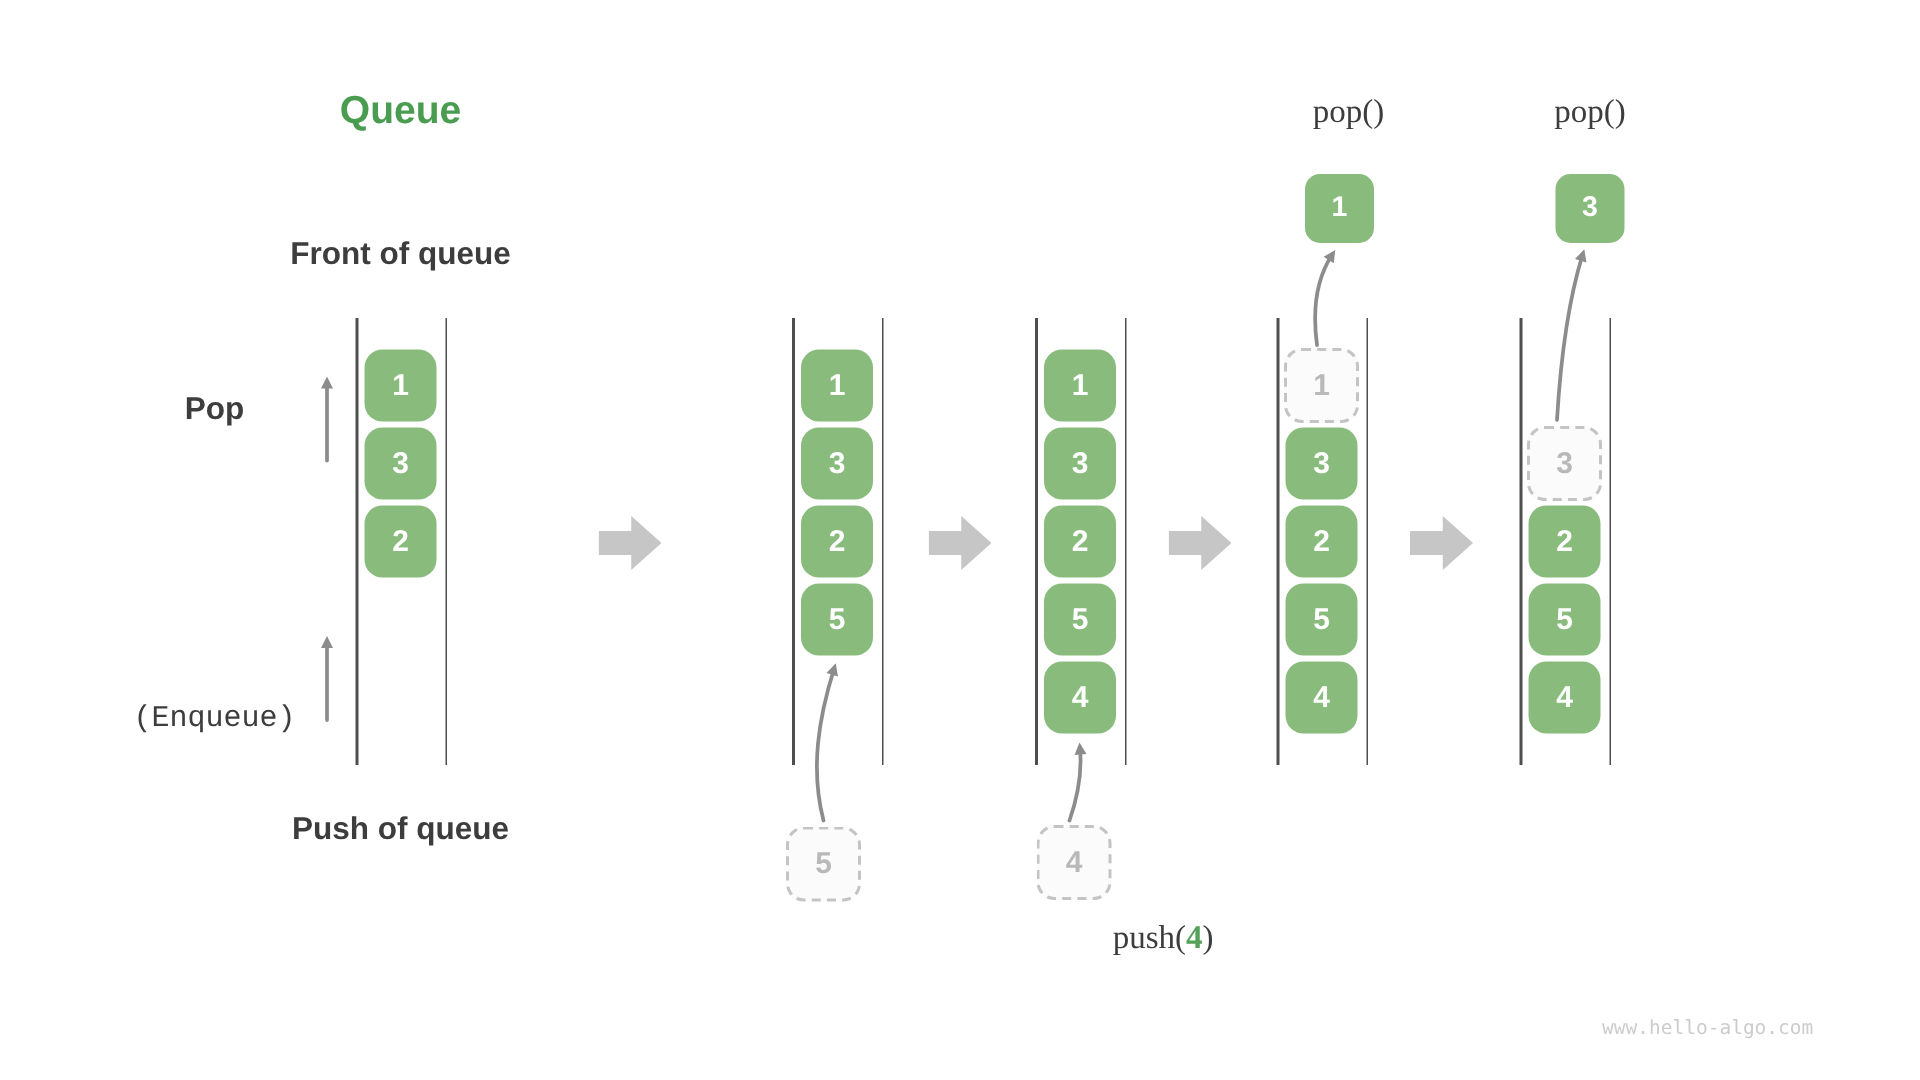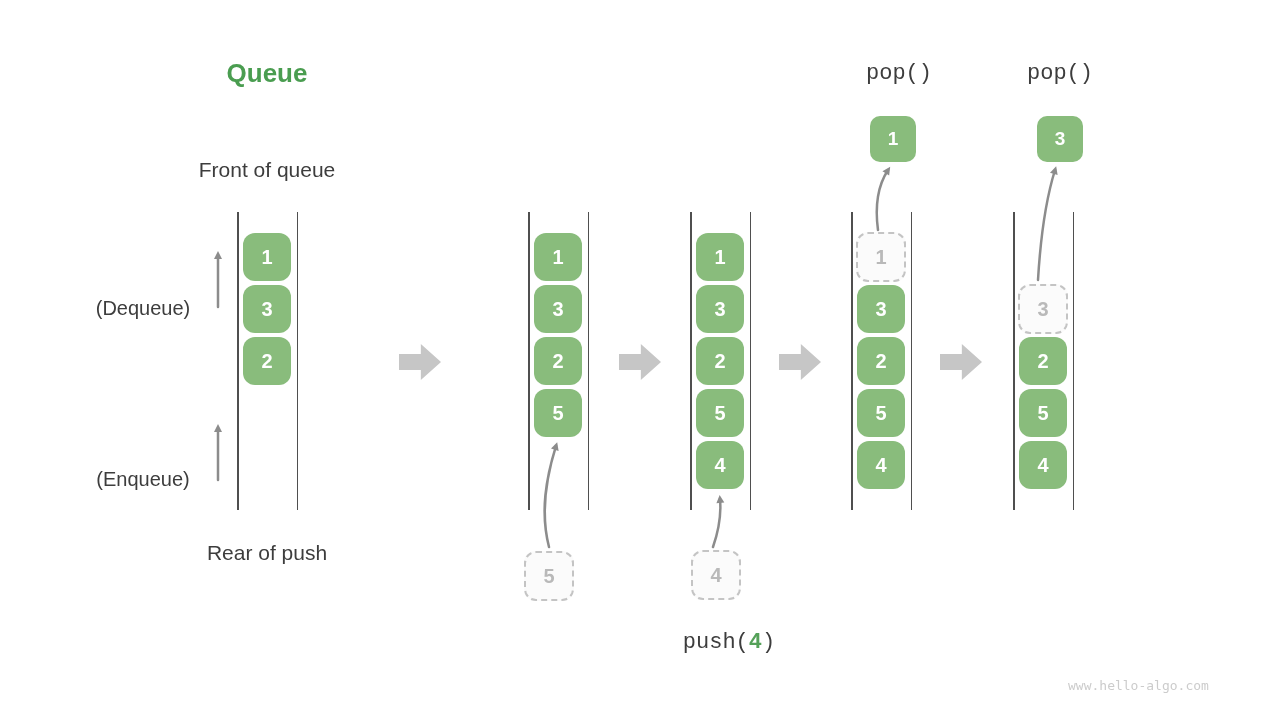--- a/index.html
+++ b/index.html
@@ -13,21 +13,21 @@
   }
   .abs { position: absolute; }
 
   
   .title {
     font-size: 26px; font-weight: bold;
     color: var(--accent-green, #4a9d50);
     text-align: center; width: 200px;
   }
   .side-label-bold {
-    font-size: 21px; font-weight: normal;
+    font-size: 21px; font-weight: bold;
     color: var(--dark-text, #3d3d3d);
     text-align: center; width: 200px;
   }
   .side-label-sub {
     font-size: 20px; font-weight: normal;
     color: var(--dark-text, #3d3d3d);
     text-align: center; width: 200px;
   }
 
   
@@ -65,21 +65,21 @@
     position: absolute; width: 46px; height: 46px;
     border-radius: 10px;
     background: var(--item-green, #89bc7c);
     color: var(--item-text, #ffffff);
     font-size: 19px; font-weight: bold;
     display: flex; align-items: center; justify-content: center;
   }
 
   
   .op-label {
-    font-family: Liberation Mono, monospace;
+    font-family: Liberation Serif, serif;
     font-size: 22px; color: var(--dark-text, #3d3d3d);
     text-align: center; width: 160px;
   }
   .op-label .arg { color: var(--arg-green, #55a159); font-weight: bold; }
 
   
   .flow-arrow {
     position: absolute; width: 42px; height: 36px;
     background: var(--flow-arrow, #c6c6c6);
     clip-path: polygon(0% 28%, 52% 28%, 52% 0%, 100% 50%, 52% 100%, 52% 72%, 0% 72%);
@@ -111,23 +111,23 @@
 
     <path d="M 713,547 Q 722,521 720,499" stroke="#8c8c8c" stroke-width="2.5" fill="none" stroke-linecap="round" marker-end="url(#ah)"></path>
 
     <path d="M 878,230 Q 873,193 888,170" stroke="#8c8c8c" stroke-width="2.5" fill="none" stroke-linecap="round" marker-end="url(#ah)"></path>
 
     <path d="M 1038,280 Q 1042,212 1055,170" stroke="#8c8c8c" stroke-width="2.5" fill="none" stroke-linecap="round" marker-end="url(#ah)"></path>
   </svg>
 
   <div class="abs title" style="left:167px; top:58px;">Queue</div>
   <div class="abs side-label-bold" style="left:167px; top:158px;">Front of queue</div>
-  <div class="abs side-label-sub" style="left:43px; top:297px;">(Dequeue)</div>
-  <div class="abs side-label-sub" style="left:43px; top:468px;">(Enqueue)</div>
-  <div class="abs side-label-bold" style="left:167px; top:541px;">Rear of push</div>
+  <div class="abs side-label-bold" style="left:43px; top:261px;">Pop</div>
+  <div class="abs side-label-sub" style="left:43px; top:468px;font-family:Liberation Mono, monospace;">(Enqueue)</div>
+  <div class="abs side-label-bold" style="left:167px; top:541px;">Push of queue</div>
 
   <div class="abs op-label" style="left:819px; top:61px;">pop()</div>
   <div class="abs op-label" style="left:980px; top:61px;">pop()</div>
 
   <div class="popped" style="left:870px; top:116px;">1</div>
   <div class="popped" style="left:1037px; top:116px;">3</div>
 
   <div class="col" style="left:237px;">
     <div class="rail left"></div>
     <div class="rail right"></div>
@@ -153,21 +153,21 @@
   <div class="col" style="left:690px;">
     <div class="rail left"></div>
     <div class="rail right"></div>
     <div class="item row0">1</div>
     <div class="item row1">3</div>
     <div class="item row2">2</div>
     <div class="item row3">5</div>
     <div class="item row4">4</div>
   </div>
   <div class="ghost abs" style="left:691px; top:550px;">4</div>
-  <div class="abs op-label" style="left:649px; top:630px;">
+  <div class="abs op-label" style="left:649px; top:612px;text-align:right;">
     <span>push(</span><span class="arg">4</span><span>)</span>
   </div>
 
   <div class="flow-arrow" style="left:779px; top:344px;"></div>
 
   <div class="col" style="left:851px;">
     <div class="rail left"></div>
     <div class="rail right"></div>
     <div class="ghost" style="top:20px;">1</div>
     <div class="item row1">3</div>

